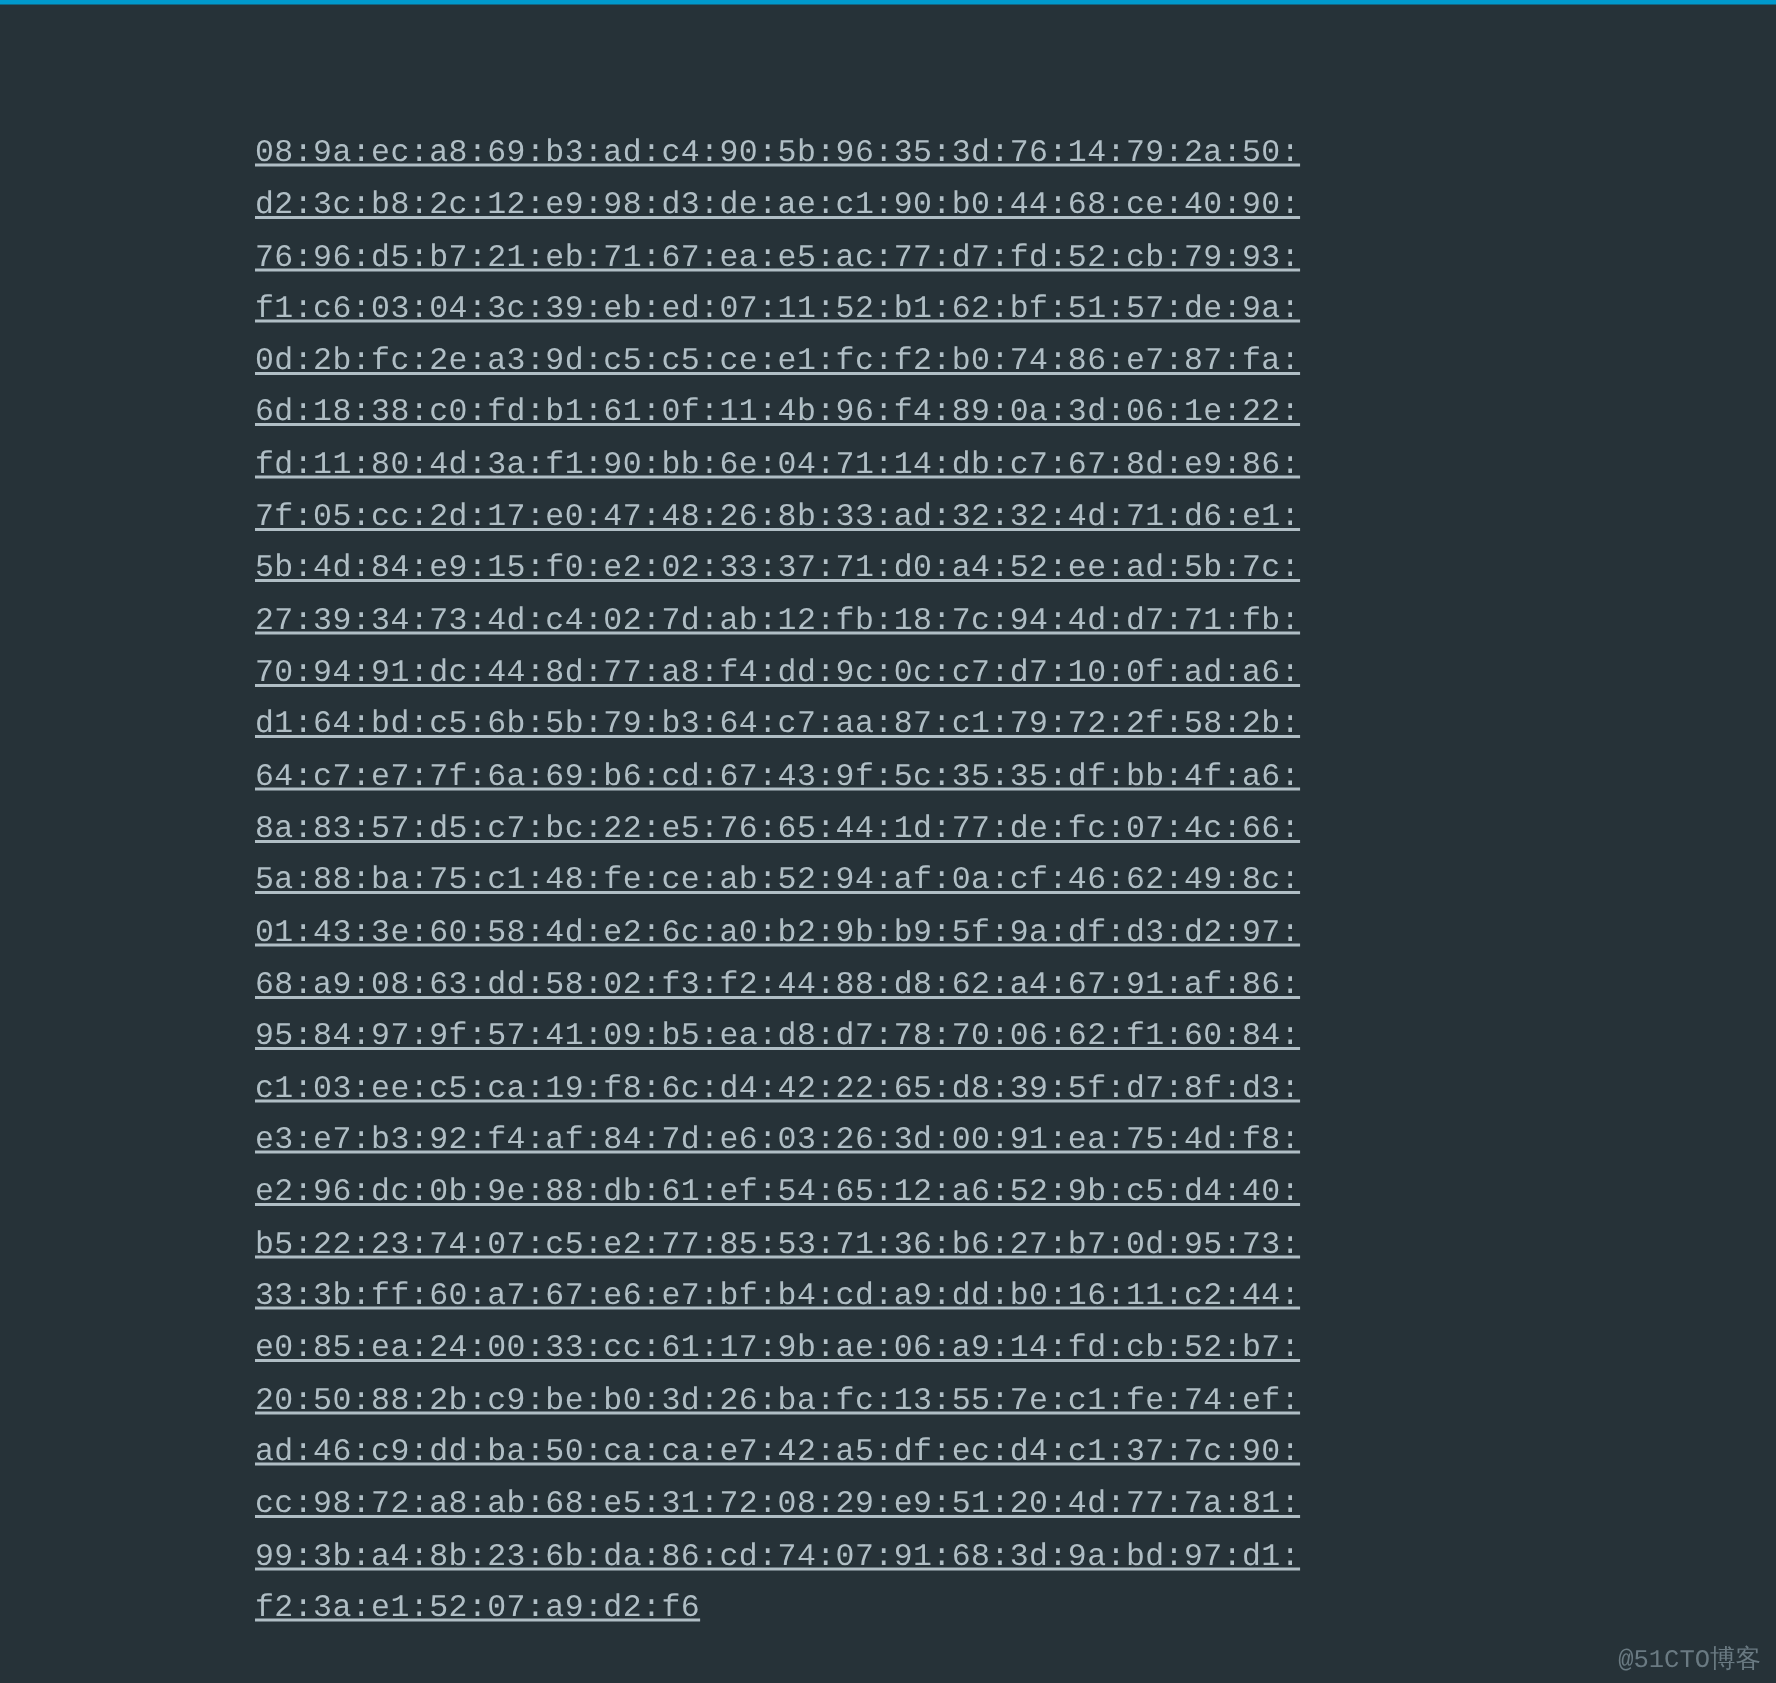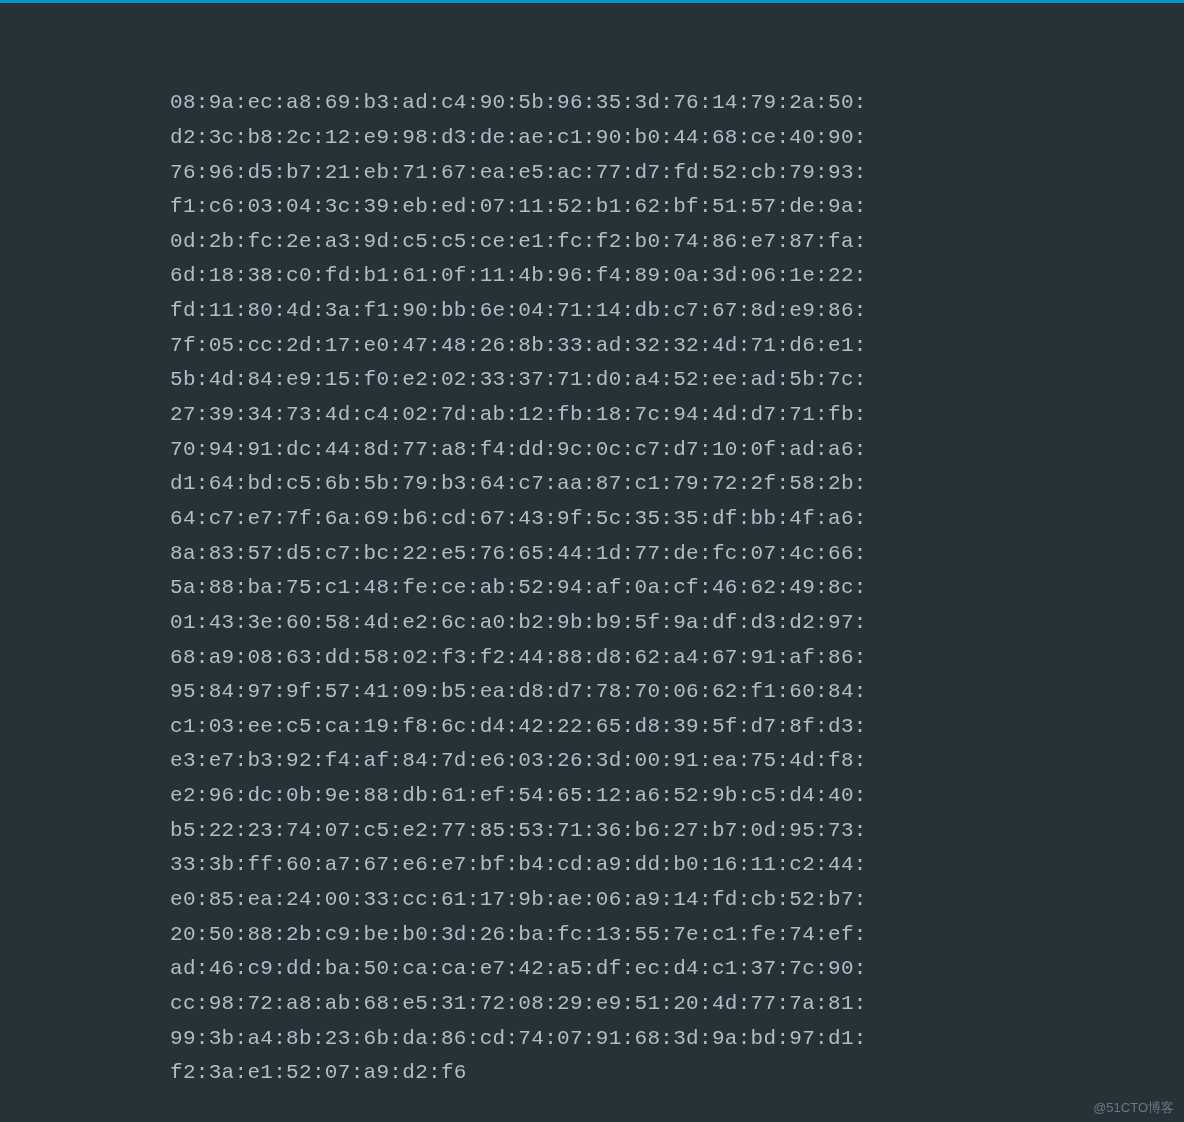--- a/index.html
+++ b/index.html
@@ -19,28 +19,29 @@
       border-top: 3px solid #0099cc;
     }
     .terminal {
       padding: 14px 10px 10px 10px;
       white-space: pre;
       line-height: 1.65;
       letter-spacing: 0.3px;
     }
     .hex-line {
       padding-left: 160px;
+      text-decoration: underline;
     }
     .watermark {
       position: absolute;
       bottom: 5px;
       right: 10px;
-      font-size: 13px;
+      font-size: 17px;
       color: #6a7a82;
-      font-family: Liberation Sans, sans-serif;
+      font-family: Liberation Mono, monospace;
     }
   </style>
 </head>
 <body>
 
 <div class="terminal">
   <div id="hex-container"><div class="hex-line">08:9a:ec:a8:69:b3:ad:c4:90:5b:96:35:3d:76:14:79:2a:50:</div><div class="hex-line">d2:3c:b8:2c:12:e9:98:d3:de:ae:c1:90:b0:44:68:ce:40:90:</div><div class="hex-line">76:96:d5:b7:21:eb:71:67:ea:e5:ac:77:d7:fd:52:cb:79:93:</div><div class="hex-line">f1:c6:03:04:3c:39:eb:ed:07:11:52:b1:62:bf:51:57:de:9a:</div><div class="hex-line">0d:2b:fc:2e:a3:9d:c5:c5:ce:e1:fc:f2:b0:74:86:e7:87:fa:</div><div class="hex-line">6d:18:38:c0:fd:b1:61:0f:11:4b:96:f4:89:0a:3d:06:1e:22:</div><div class="hex-line">fd:11:80:4d:3a:f1:90:bb:6e:04:71:14:db:c7:67:8d:e9:86:</div><div class="hex-line">7f:05:cc:2d:17:e0:47:48:26:8b:33:ad:32:32:4d:71:d6:e1:</div><div class="hex-line">5b:4d:84:e9:15:f0:e2:02:33:37:71:d0:a4:52:ee:ad:5b:7c:</div><div class="hex-line">27:39:34:73:4d:c4:02:7d:ab:12:fb:18:7c:94:4d:d7:71:fb:</div><div class="hex-line">70:94:91:dc:44:8d:77:a8:f4:dd:9c:0c:c7:d7:10:0f:ad:a6:</div><div class="hex-line">d1:64:bd:c5:6b:5b:79:b3:64:c7:aa:87:c1:79:72:2f:58:2b:</div><div class="hex-line">64:c7:e7:7f:6a:69:b6:cd:67:43:9f:5c:35:35:df:bb:4f:a6:</div><div class="hex-line">8a:83:57:d5:c7:bc:22:e5:76:65:44:1d:77:de:fc:07:4c:66:</div><div class="hex-line">5a:88:ba:75:c1:48:fe:ce:ab:52:94:af:0a:cf:46:62:49:8c:</div><div class="hex-line">01:43:3e:60:58:4d:e2:6c:a0:b2:9b:b9:5f:9a:df:d3:d2:97:</div><div class="hex-line">68:a9:08:63:dd:58:02:f3:f2:44:88:d8:62:a4:67:91:af:86:</div><div class="hex-line">95:84:97:9f:57:41:09:b5:ea:d8:d7:78:70:06:62:f1:60:84:</div><div class="hex-line">c1:03:ee:c5:ca:19:f8:6c:d4:42:22:65:d8:39:5f:d7:8f:d3:</div><div class="hex-line">e3:e7:b3:92:f4:af:84:7d:e6:03:26:3d:00:91:ea:75:4d:f8:</div><div class="hex-line">e2:96:dc:0b:9e:88:db:61:ef:54:65:12:a6:52:9b:c5:d4:40:</div><div class="hex-line">b5:22:23:74:07:c5:e2:77:85:53:71:36:b6:27:b7:0d:95:73:</div><div class="hex-line">33:3b:ff:60:a7:67:e6:e7:bf:b4:cd:a9:dd:b0:16:11:c2:44:</div><div class="hex-line">e0:85:ea:24:00:33:cc:61:17:9b:ae:06:a9:14:fd:cb:52:b7:</div><div class="hex-line">20:50:88:2b:c9:be:b0:3d:26:ba:fc:13:55:7e:c1:fe:74:ef:</div><div class="hex-line">ad:46:c9:dd:ba:50:ca:ca:e7:42:a5:df:ec:d4:c1:37:7c:90:</div><div class="hex-line">cc:98:72:a8:ab:68:e5:31:72:08:29:e9:51:20:4d:77:7a:81:</div><div class="hex-line">99:3b:a4:8b:23:6b:da:86:cd:74:07:91:68:3d:9a:bd:97:d1:</div><div class="hex-line">f2:3a:e1:52:07:a9:d2:f6</div></div>
   
 </div>
 

